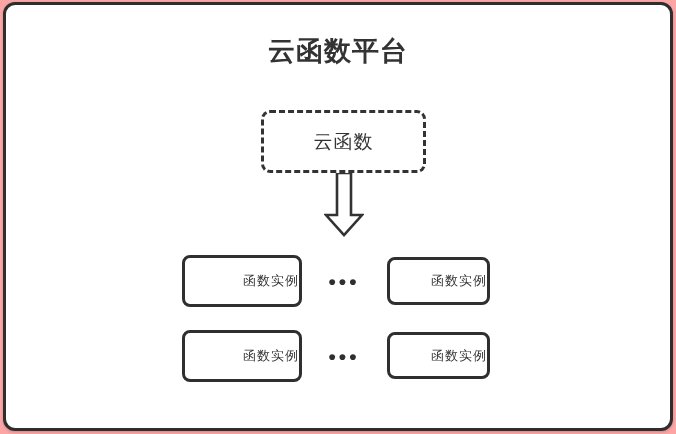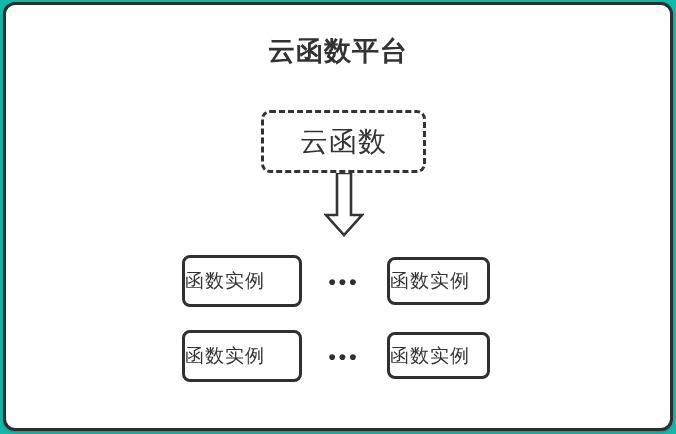--- a/index.html
+++ b/index.html
@@ -5,21 +5,21 @@
   html, body {
     margin: 0;
     padding: 0;
     background: #ffffff;
     font-family: "Liberation Sans", "DejaVu Sans", sans-serif;
   }
   .stage {
     position: relative;
     width: 676px;
     height: 434px;
-    background: #14b8a6;
+    background: #fca5a5;
     overflow: hidden;
   }
   .frame {
     position: absolute;
     left: 3px; top: 2px; right: 3px; bottom: 3px;
     border: 3px solid #2e2e2e;
     border-radius: 12px;
     background: #ffffff;
     box-shadow: 0 1px 3px rgba(0,0,0,0.18);
   }
@@ -36,38 +36,38 @@
   .dashed-box {
     position: absolute;
     left: 255px; top: 105px;
     width: 159px; height: 57px;
     border: 3px dashed #333333;
     border-radius: 9px;
     background: #ffffff;
     display: flex;
     align-items: center;
     justify-content: center;
-    font-size: 28px;
+    font-size: 19px;
     color: #333333;
     letter-spacing: 1px;
   }
   .arrow {
     position: absolute;
     left: 318px; top: 168px;
     width: 40px; height: 64px;
   }
   .inst-box {
     position: absolute;
     border: 3px solid #2f2f2f;
     border-radius: 8px;
     background: #ffffff;
     display: flex;
     align-items: center;
-    justify-content: flex-start;
-    font-size: 19px;
+    justify-content: flex-end;
+    font-size: 13px;
     color: #333333;
     letter-spacing: 1px;
     box-sizing: border-box;
   }
   .r1-left  { left: 176px; top: 250px; width: 120px; height: 52px; }
   .r1-right { left: 381px; top: 252px; width: 103px; height: 48px; }
   .r2-left  { left: 176px; top: 325px; width: 120px; height: 52px; }
   .r2-right { left: 381px; top: 327px; width: 103px; height: 47px; }
   .dots {
     position: absolute;

